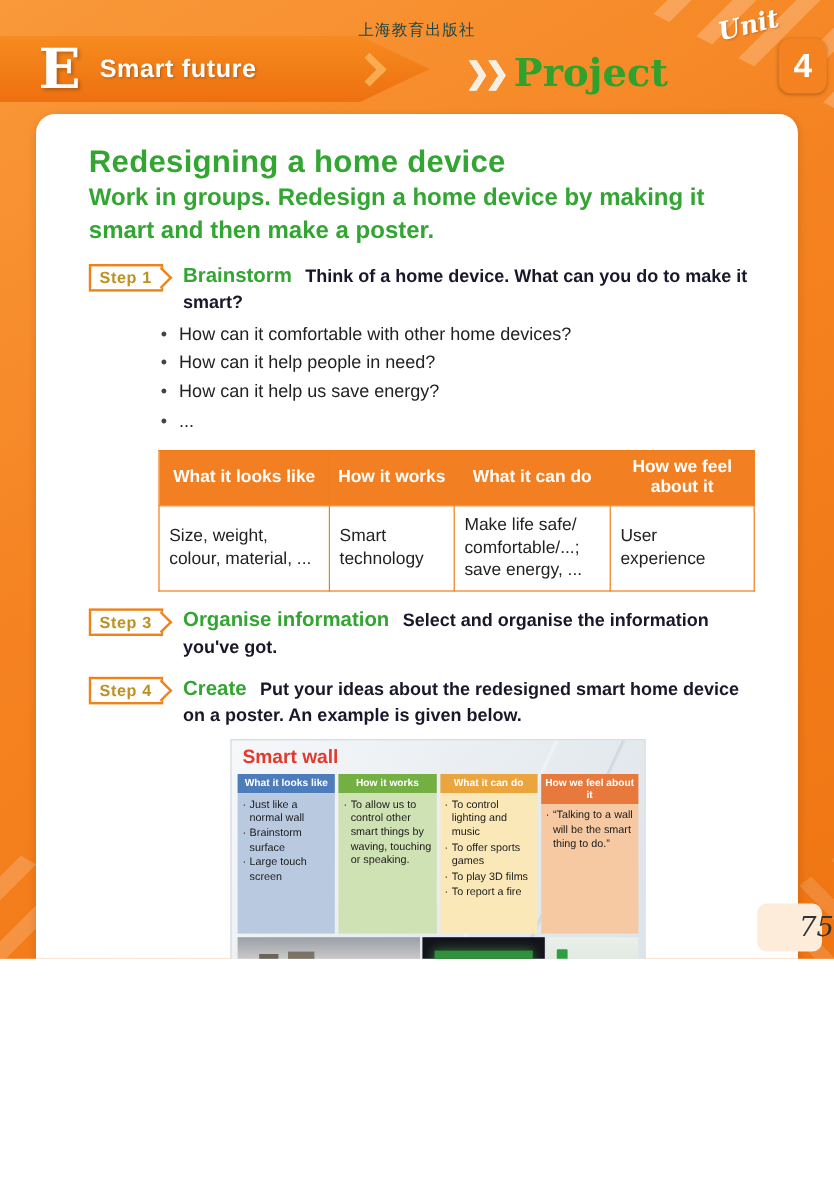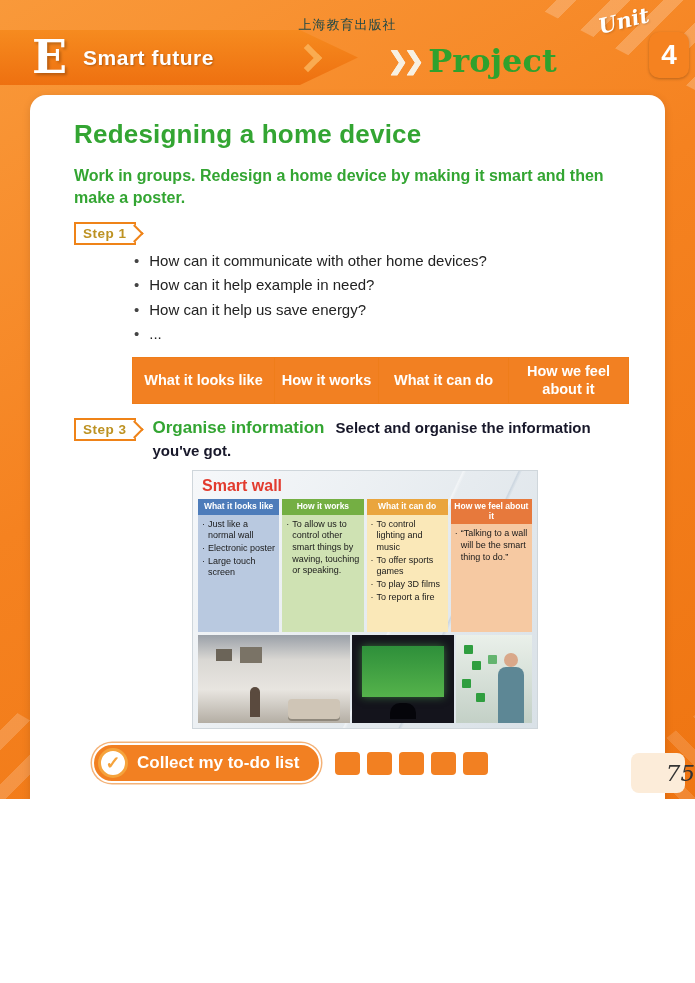--- a/index.html
+++ b/index.html
@@ -52,21 +52,21 @@
     background:#f58220; border-radius:10px; color:#fff; font-weight:bold; font-size:28px;
     display:flex; align-items:center; justify-content:center;
     box-shadow:0 1px 3px rgba(0,0,0,0.25); }
 
   
   .card { position:absolute; top:95px; left:30px; width:635px; height:842px;
     background:#fff; border-radius:16px; padding:24px 28px 0 44px;
     box-shadow:0 2px 8px rgba(0,0,0,0.12); }
 
   .main-title { color:#33a532; font-weight:800; font-size:26px; letter-spacing:0.2px; }
-  .intro { margin-top:15px; color:#33a532; font-weight:bold; font-size:16px; line-height:1.35; width:570px; }
+  .intro { margin-top:2px; color:#33a532; font-weight:bold; font-size:20px; line-height:1.35; width:570px; }
 
   .step-row { display:flex; align-items:flex-start; gap:12px; margin-top:12px; }
   .step-badge { flex:0 0 auto; display:inline-flex; align-items:center; margin-top:2px; }
   .step-badge-text { background:#fff; border:2px solid #ef8318; color:#bd9222;
     font-weight:bold; font-size:13.5px; line-height:19px; padding:0 7px; letter-spacing:0.5px; }
   .step-badge-arrow { width:13px; height:13px; border-top:2.5px solid #ef8318;
     border-right:2.5px solid #ef8318; transform:rotate(45deg); margin-left:-8px; background:#fff; }
   .step-content { flex:1; font-size:15px; line-height:1.4; }
   .step-name { font-weight:bold; font-size:17px; margin-right:7px; }
   .step-name.green { color:#33a532; }
@@ -166,79 +166,99 @@
 
     <h1 class="main-title">Redesigning a home device</h1>
 
     <p class="intro">Work in groups. Redesign a home device by making it smart and then make a poster.</p>
 
     <div class="step-row">
       <span class="step-badge">
         <span class="step-badge-text">Step 1</span>
         <span class="step-badge-arrow"></span>
       </span>
+      <p class="step-content">
+        <span class="step-name green">Brainstorm</span>
+        <span class="step-desc">Think of a home device. What can you do to make it smart?</span>
+      </p>
     </div>
 
     <div class="bullets">
       <div class="bullet">
         <span class="bullet-dot">•</span>
-        <span>How can it communicate with other home devices?</span>
+        <span>How can it comfortable with other home devices?</span>
       </div>
       <div class="bullet">
         <span class="bullet-dot">•</span>
-        <span>How can it help example in need?</span>
+        <span>How can it help people in need?</span>
       </div>
       <div class="bullet">
         <span class="bullet-dot">•</span>
         <span>How can it help us save energy?</span>
       </div>
       <div class="bullet">
         <span class="bullet-dot">•</span>
         <span>...</span>
       </div>
     </div>
 
 
     <table class="info-table">
       <tbody>
           <tr>
         <th class="cw1">What it looks like</th>
         <th class="cw2">How it works</th>
         <th class="cw3">What it can do</th>
         <th class="cw4">How we feel about it</th>
+      </tr>
+      <tr>
+        <td>Size, weight, colour, material, ...</td>
+        <td>Smart technology</td>
+        <td>Make life safe/ comfortable/...; save energy, ...</td>
+        <td>User experience</td>
       </tr>
     </tbody>
       </table>
 
     <div class="step-row">
       <span class="step-badge">
         <span class="step-badge-text">Step 3</span>
         <span class="step-badge-arrow"></span>
       </span>
       <p class="step-content">
         <span class="step-name green">Organise information</span>
         <span class="step-desc">Select and organise the information you've got.</span>
       </p>
     </div>
 
+    <div class="step-row">
+      <span class="step-badge">
+        <span class="step-badge-text">Step 4</span>
+        <span class="step-badge-arrow"></span>
+      </span>
+      <p class="step-content">
+        <span class="step-name green">Create</span>
+        <span class="step-desc">Put your ideas about the redesigned smart home device on a poster. An example is given below.</span>
+      </p>
+    </div>
 
     <div class="poster">
       <div class="poster-title">Smart wall</div>
       <div class="poster-cols">
 
         <div class="pcol">
           <div class="pcol-header h1">What it looks like</div>
           <div class="pcol-body b1">
             <div class="pitem">
                 <span class="pdot">·</span>
                 <span>Just like a normal wall</span>
               </div>
             <div class="pitem">
                 <span class="pdot">·</span>
-                <span>Electronic poster</span>
+                <span>Brainstorm surface</span>
               </div>
             <div class="pitem">
                 <span class="pdot">·</span>
                 <span>Large touch screen</span>
               </div>
           </div>
         </div>
 
         <div class="pcol">
           <div class="pcol-header h2">How it works</div>

